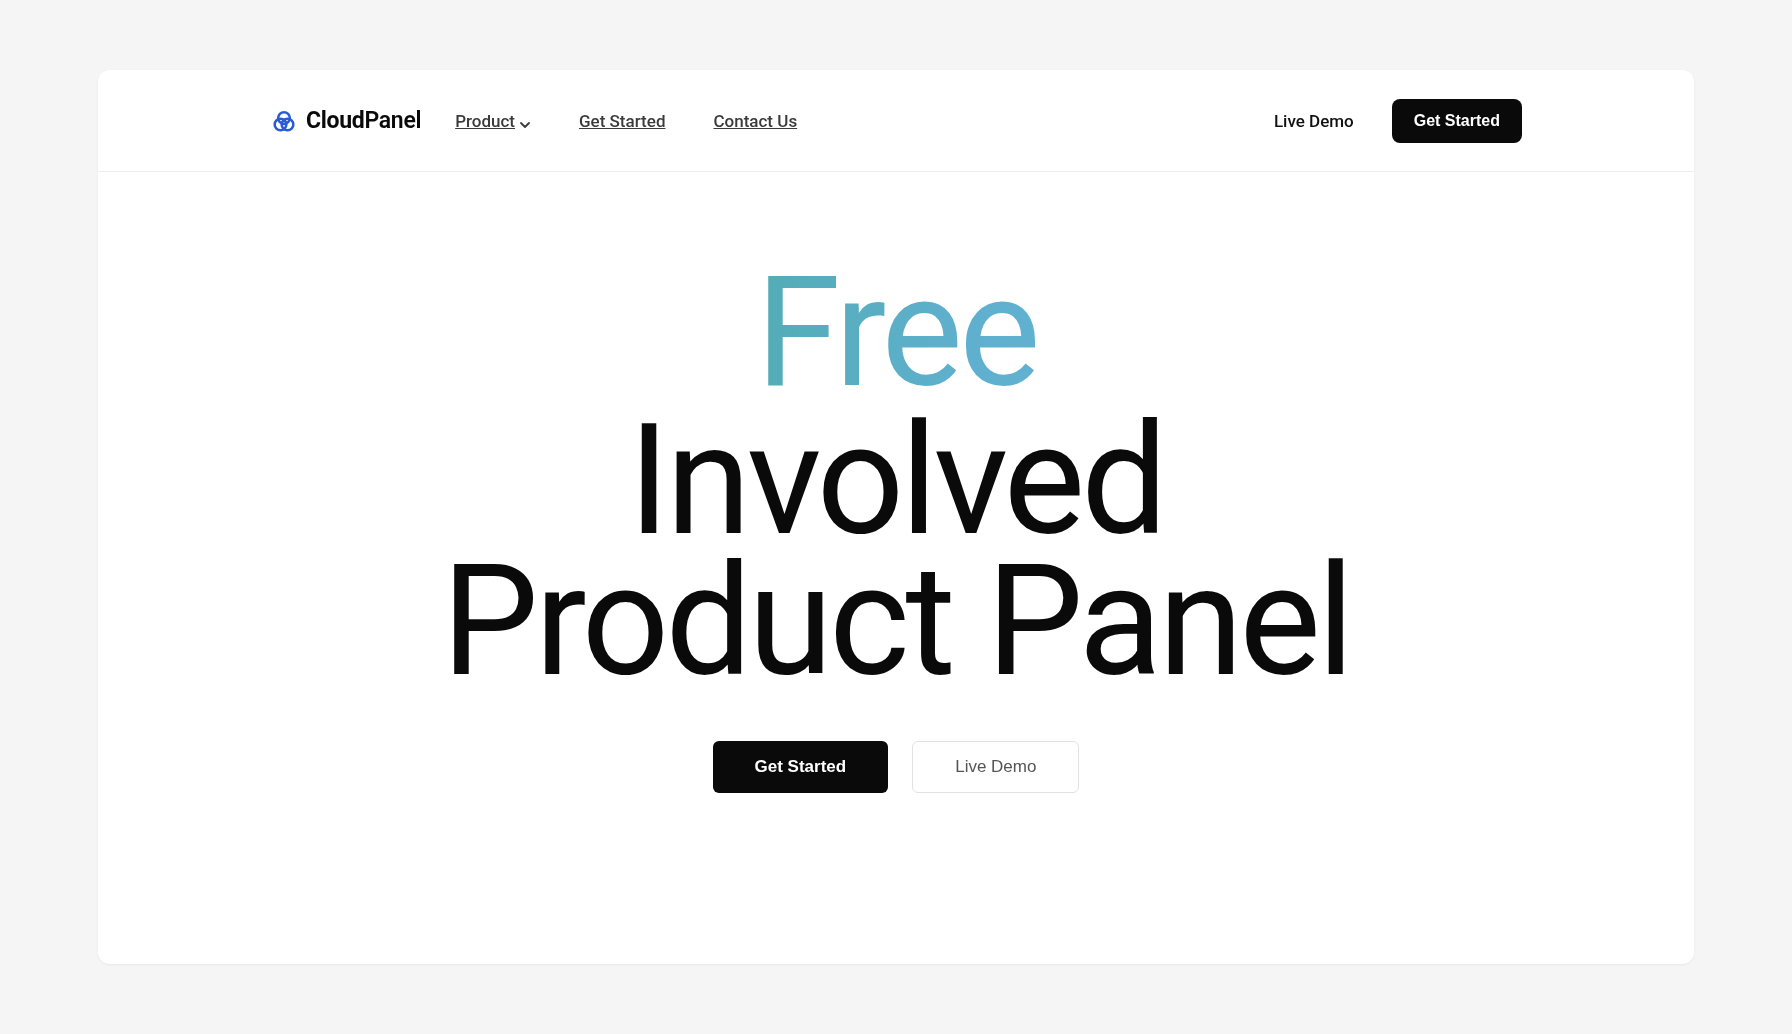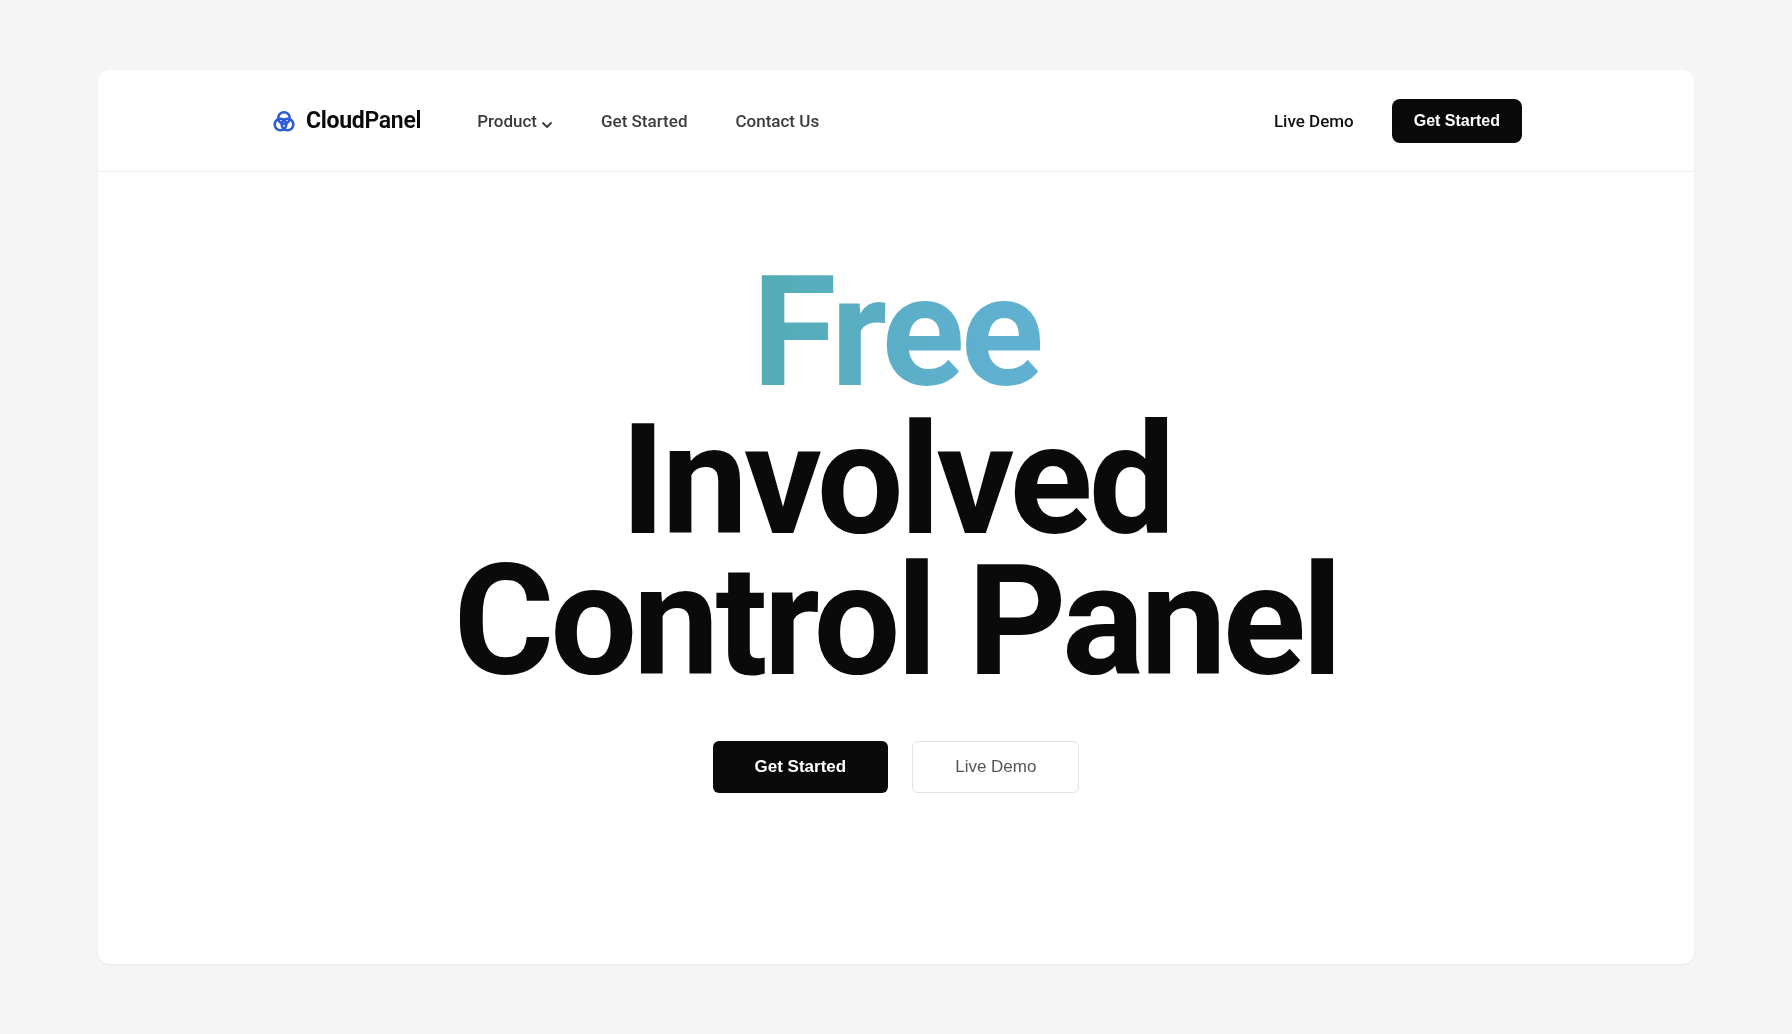--- a/index.html
+++ b/index.html
@@ -30,21 +30,21 @@
       align-items: center;
       padding: 0 172px;
       height: 102px;
       border-bottom: 1px solid #eeeeee;
     }
 
     .logo {
       display: flex;
       align-items: flex-start;
       gap: 8px;
-      margin-right: 56px;
+      margin-right: 34px;
     }
 
     .logo-icon {
       width: 28px;
       height: 28px;
       color: #2a5bd7;
     }
 
     .logo-text {
       font-size: 23px;
@@ -68,20 +68,21 @@
     }
 
     .nav-item {
       display: flex;
       align-items: center;
       gap: 4px;
       font-size: 17px;
       font-weight: 500;
       color: #3b3b3b;
       cursor: pointer;
+      text-decoration: underline;
     }
 
     .chevron {
       width: 12px;
       height: 12px;
     }
 
     .header-right {
       margin-left: auto;
       display: flex;
@@ -107,21 +108,21 @@
       cursor: pointer;
     }
 
     
     .hero {
       text-align: center;
       padding-top: 90px;
     }
 
     .hero-title {
-      font-weight: 700;
+      font-weight: 400;
       font-size: 154px;
       line-height: 0.92;
       letter-spacing: -4px;
       color: #0a0a0a;
     }
 
     .hero-title .free {
       display: block;
       background: linear-gradient(90deg, #3fa89b 0%, #4aa9a1 30%, #5fb0cf 55%, #72b9e6 100%);
       -webkit-background-clip: text;
@@ -198,21 +199,21 @@
     <div class="header-right">
       <a class="live-demo-link">Live Demo</a>
       <button class="btn-primary">Get Started</button>
     </div>
   </header>
 
   <section class="hero">
     <h1 class="hero-title">
       <span class="free">Free</span>
       <span>Involved</span><br>
-      <span>Control Panel</span>
+      <span>Product Panel</span>
     </h1>
 
     <div class="hero-cta">
       <button class="btn-hero-primary">Get Started</button>
       <button class="btn-hero-secondary">Live Demo</button>
     </div>
   </section>
 </div>
 
 </body></html>

